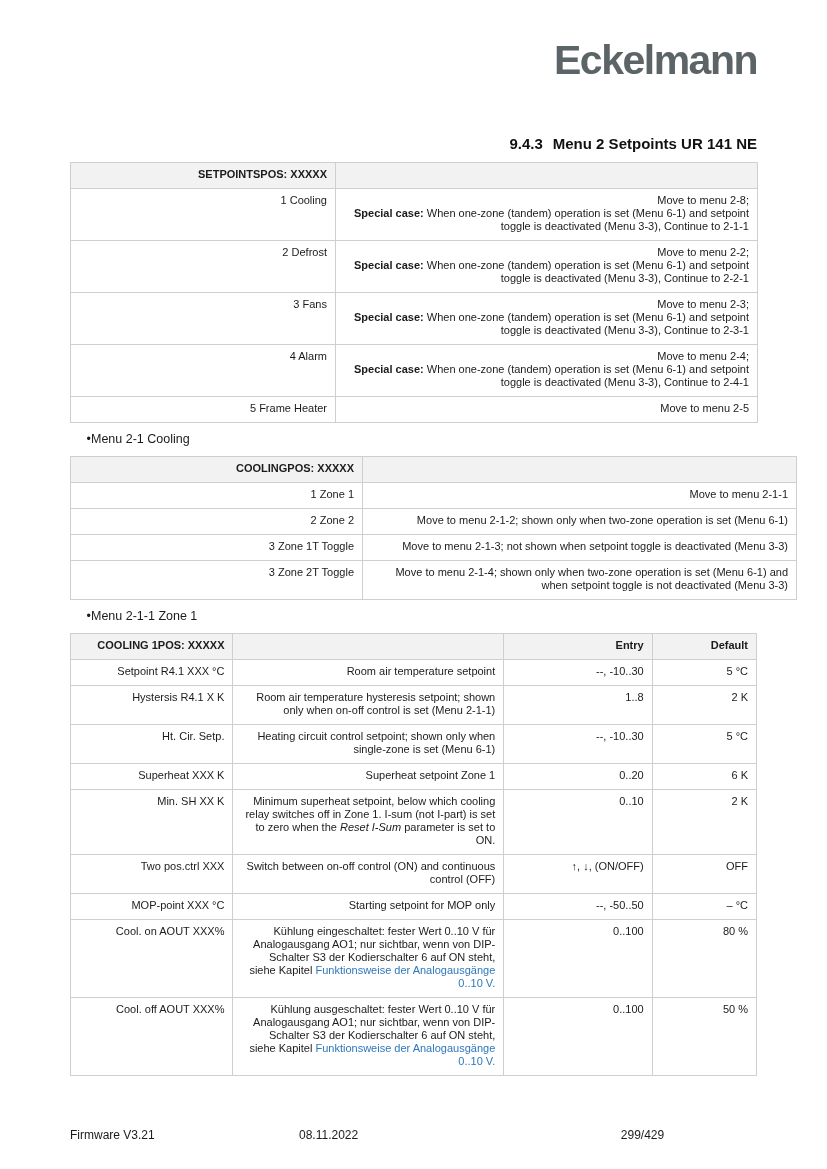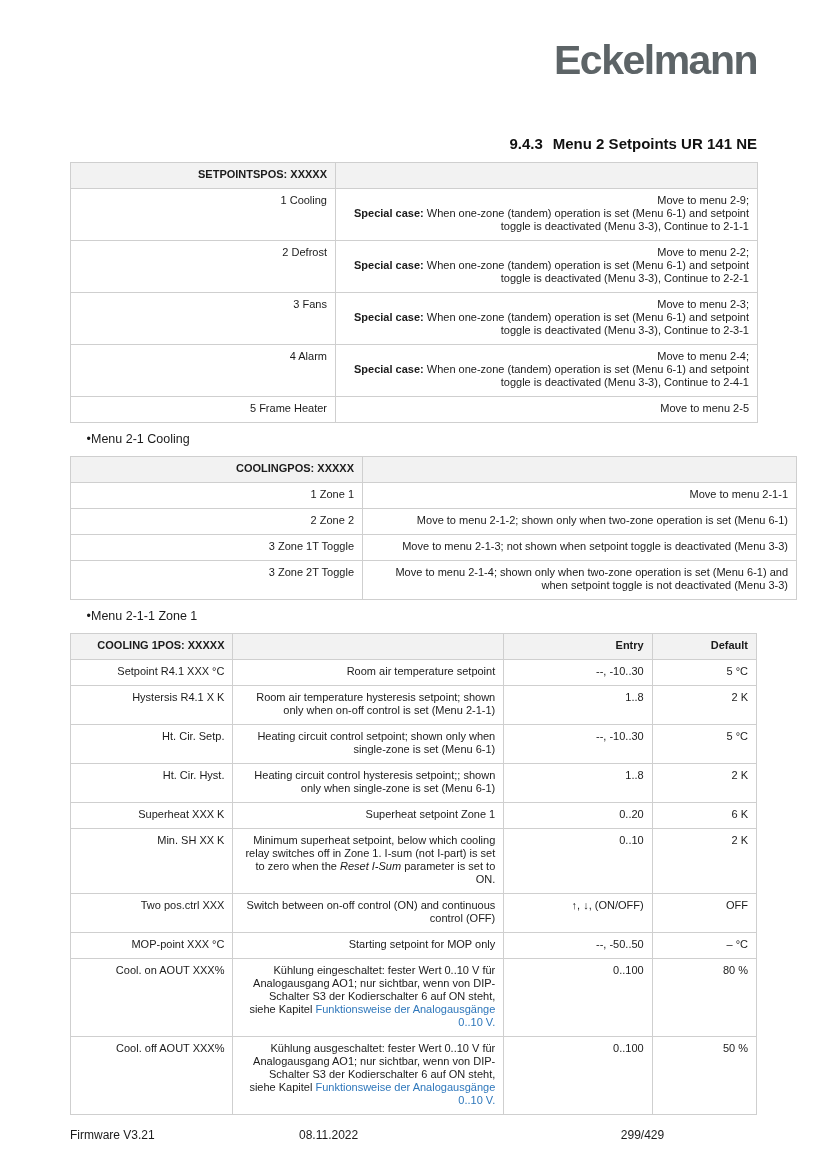--- a/index.html
+++ b/index.html
@@ -90,21 +90,21 @@
 
     <table class="tbl t1">
       <tbody>
           <tr class="hdr">
         <td class="c1">SETPOINTSPOS: XXXXX</td>
         <td class="c2"></td>
       </tr>
       <tr>
         <td class="c1">1 Cooling</td>
         <td class="c2">
-          <div>Move to menu 2-9;</div>
+          <div>Move to menu 2-8;</div>
           <div><b class="sc">Special case:</b><span> When one-zone (tandem) operation is set (Menu 6-1) and setpoint toggle is deactivated (Menu 3-3), Continue to 2-1-1</span></div>
         </td>
       </tr>
       <tr>
         <td class="c1">2 Defrost</td>
         <td class="c2">
           <div>Move to menu 2-2;</div>
           <div><b class="sc">Special case:</b><span> When one-zone (tandem) operation is set (Menu 6-1) and setpoint toggle is deactivated (Menu 3-3), Continue to 2-2-1</span></div>
         </td>
       </tr>
@@ -186,26 +186,20 @@
         <td class="c3">1..8</td>
         <td class="c4">2 K</td>
       </tr>
       <tr>
         <td class="c1">Ht. Cir. Setp.</td>
         <td class="c2">Heating circuit control setpoint; shown only when single-zone is set (Menu 6-1)</td>
         <td class="c3">--, -10..30</td>
         <td class="c4">5 °C</td>
       </tr>
       <tr>
-        <td class="c1">Ht. Cir. Hyst.</td>
-        <td class="c2">Heating circuit control hysteresis setpoint;; shown only when single-zone is set (Menu 6-1)</td>
-        <td class="c3">1..8</td>
-        <td class="c4">2 K</td>
-      </tr>
-      <tr>
         <td class="c1">Superheat XXX K</td>
         <td class="c2">Superheat setpoint Zone 1</td>
         <td class="c3">0..20</td>
         <td class="c4">6 K</td>
       </tr>
       <tr>
         <td class="c1">Min. SH XX K</td>
         <td class="c2"><span>Minimum superheat setpoint, below which cooling relay switches off in Zone 1. I-sum (not I-part) is set to zero when the </span><i class="it">Reset I-Sum</i><span> parameter is set to ON.</span></td>
         <td class="c3">0..10</td>
         <td class="c4">2 K</td>

